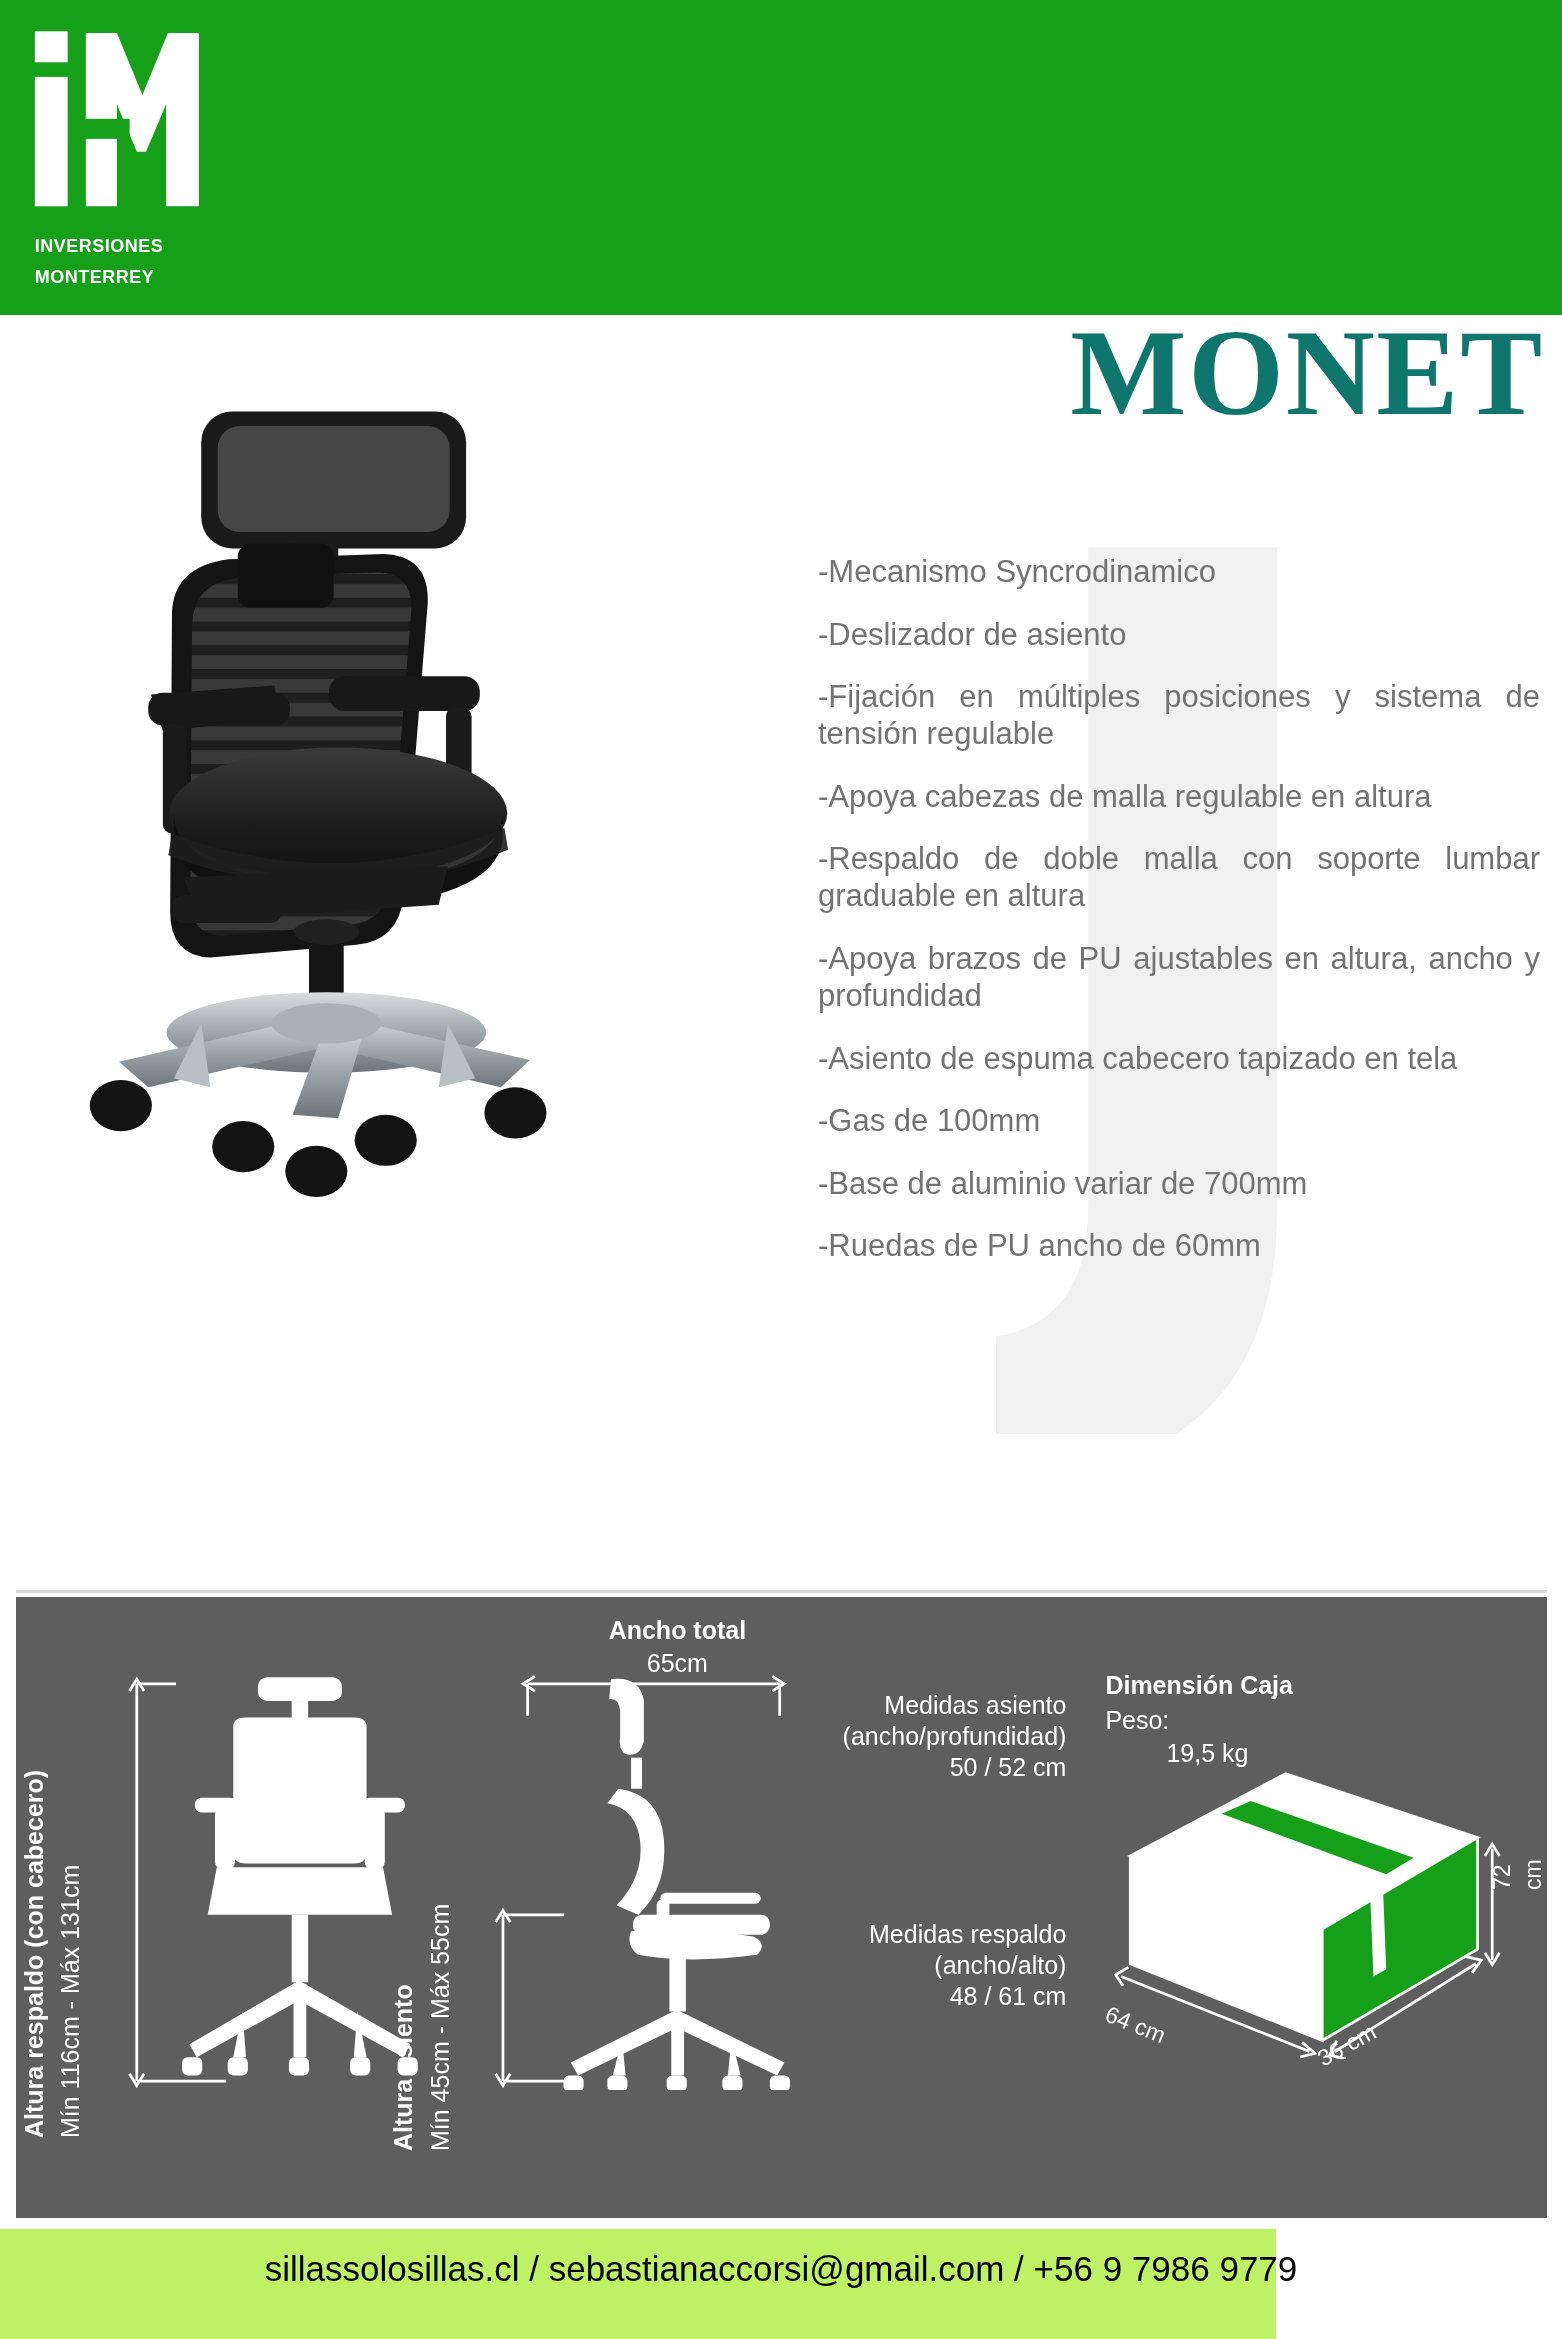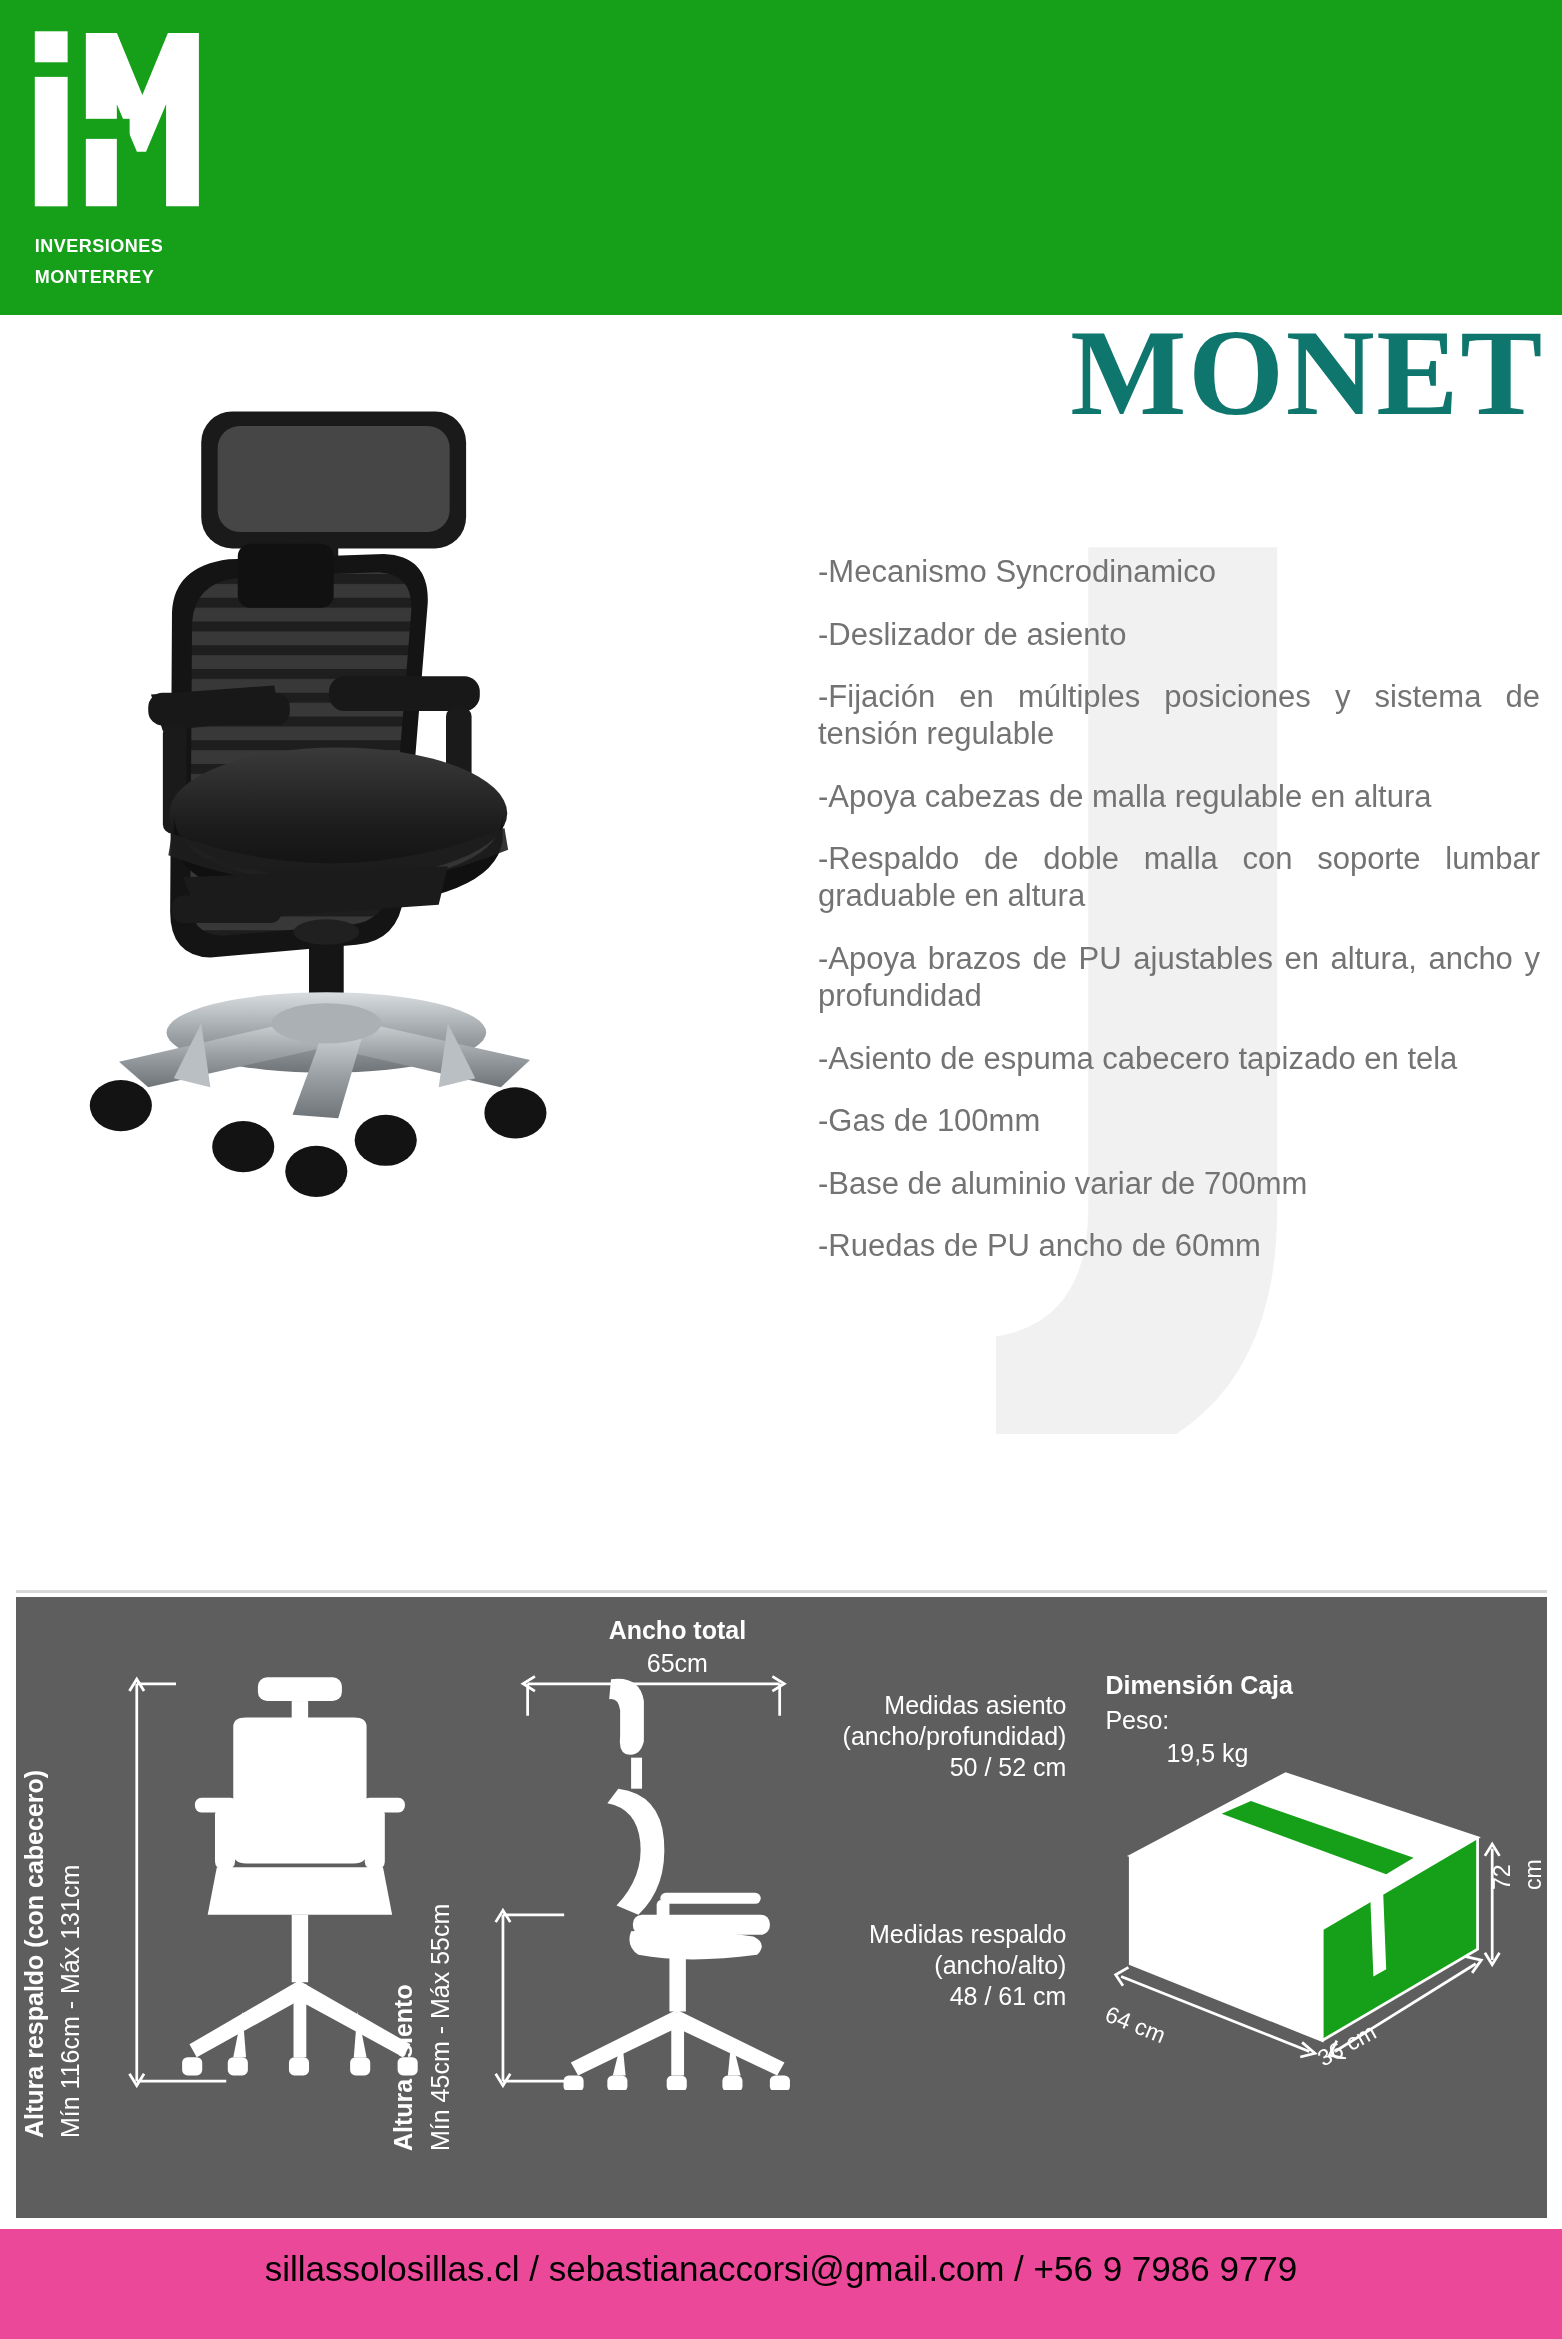--- a/index.html
+++ b/index.html
@@ -157,23 +157,23 @@
   .spec-title {
     font-weight: bold;
   }
   .spec-right { text-align: right; }
 
   
   .footer {
     position: absolute;
     left: 0;
     top: 2229px;
-    width: 1562px;
+    width: 1276px;
     height: 110px;
-    background: #ec4899;
+    background: #bef264;
   }
   .footer-text {
     position: absolute;
     left: 0;
     top: 20px;
     width: 1562px;
     text-align: center;
     font-size: 35px;
     color: #000000;
     font-family: "Liberation Sans", sans-serif;

